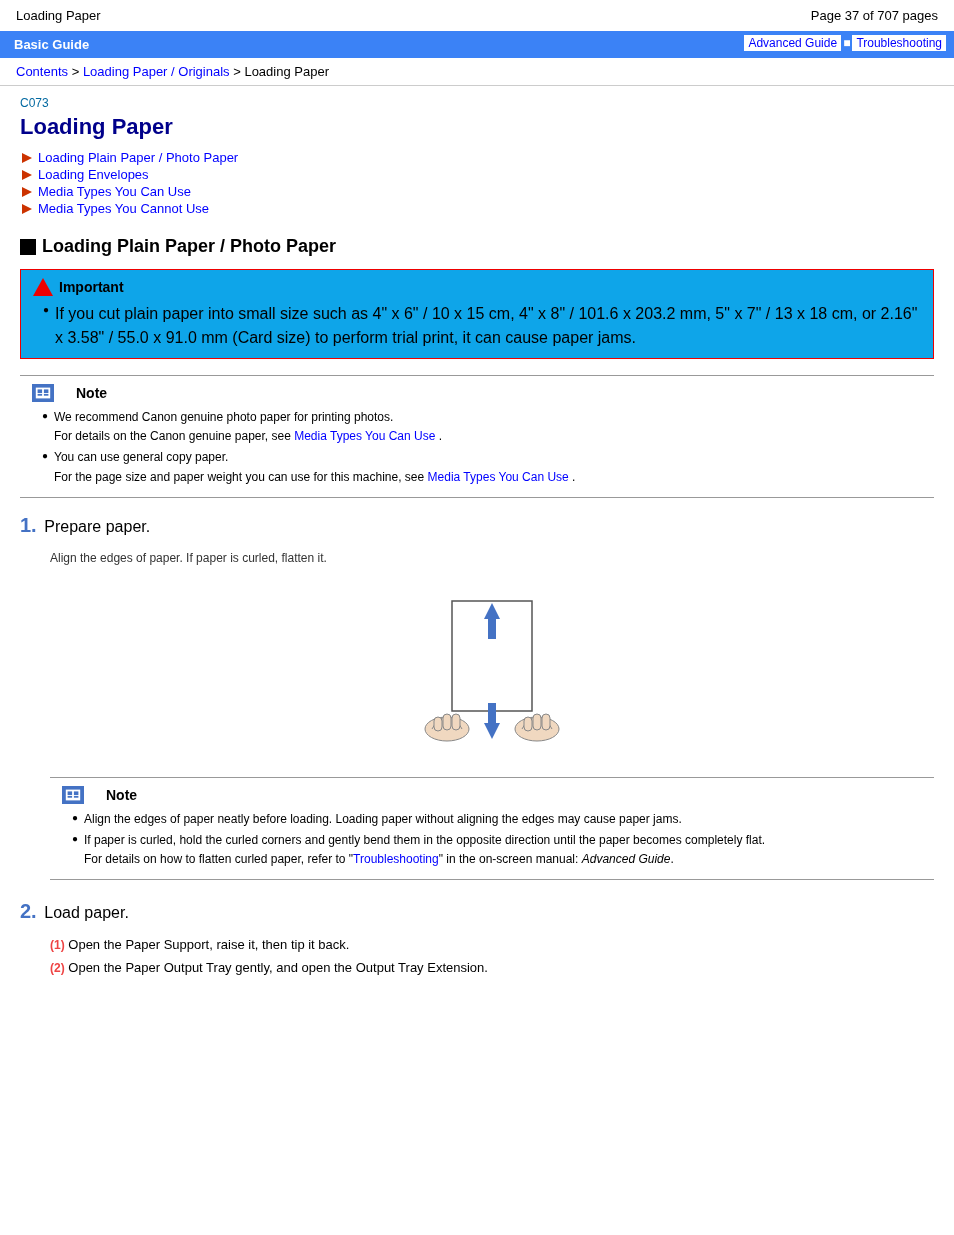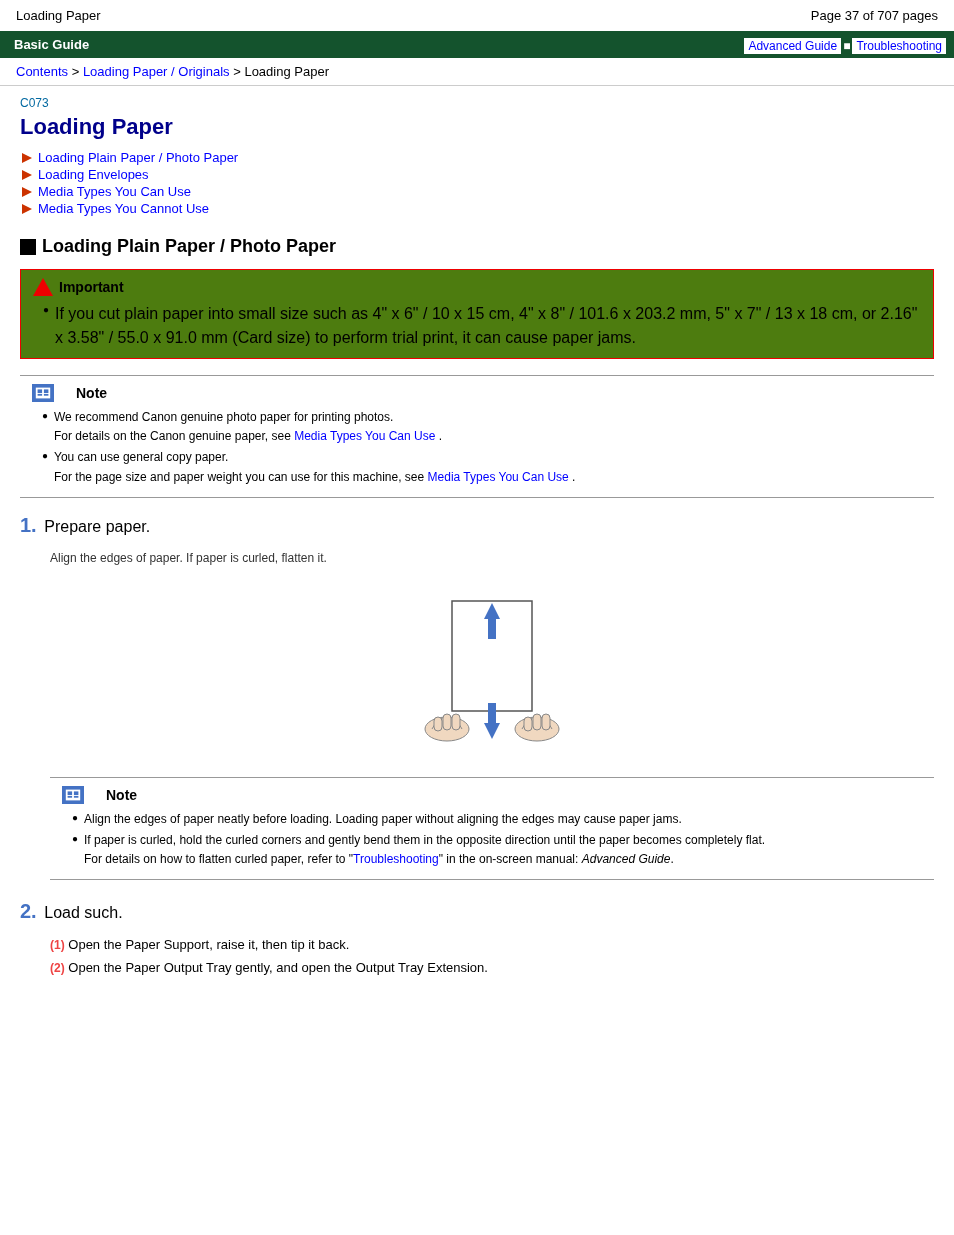--- a/index.html
+++ b/index.html
@@ -16,22 +16,22 @@
     .page-header {
       display: flex;
       justify-content: space-between;
       padding: 8px 16px;
       font-size: 13px;
     }
 
     
     .nav-bar {
       display: flex;
-      align-items: flex-end;
-      background: #14532d;
+      align-items: flex-start;
+      background: #3b82f6;
       padding: 4px 8px;
     }
     .nav-bar .basic-guide-label {
       color: #fff;
       font-weight: bold;
       font-size: 13px;
       padding: 2px 6px;
     }
     .nav-bar .nav-right {
       margin-left: auto;
@@ -112,21 +112,21 @@
       height: 16px;
       background: #000;
       flex-shrink: 0;
     }
 
     
     .important-box {
       border: 1px solid #e00;
       padding: 8px 12px;
       margin-bottom: 16px;
-      background: #4d7c0f;
+      background: #0ea5e9;
     }
     .important-header {
       display: flex;
       align-items: center;
       gap: 6px;
       margin-bottom: 6px;
       font-weight: bold;
       font-size: 14px;
     }
     .important-header .triangle-icon {
@@ -392,21 +392,21 @@
             <span>For details on how to flatten curled paper, refer to "</span><a href="#" class="troubleshooting-link">Troubleshooting</a><span>" in the on-screen manual: <em>Advanced Guide</em>.</span>
           </li>
         </ul>
       </div>
     </div>
   </div>
 
   <div class="step">
     <div>
       <span class="step-number">2.</span>
-      <span class="step-title">Load such.</span>
+      <span class="step-title">Load paper.</span>
     </div>
     <div class="step-body">
       <div class="sub-step">
         <span class="sub-num">(1)</span>
         <span> Open the Paper Support, raise it, then tip it back.</span>
       </div>
       <div class="sub-step">
         <span class="sub-num">(2)</span>
         <span> Open the Paper Output Tray gently, and open the Output Tray Extension.</span>
       </div>

